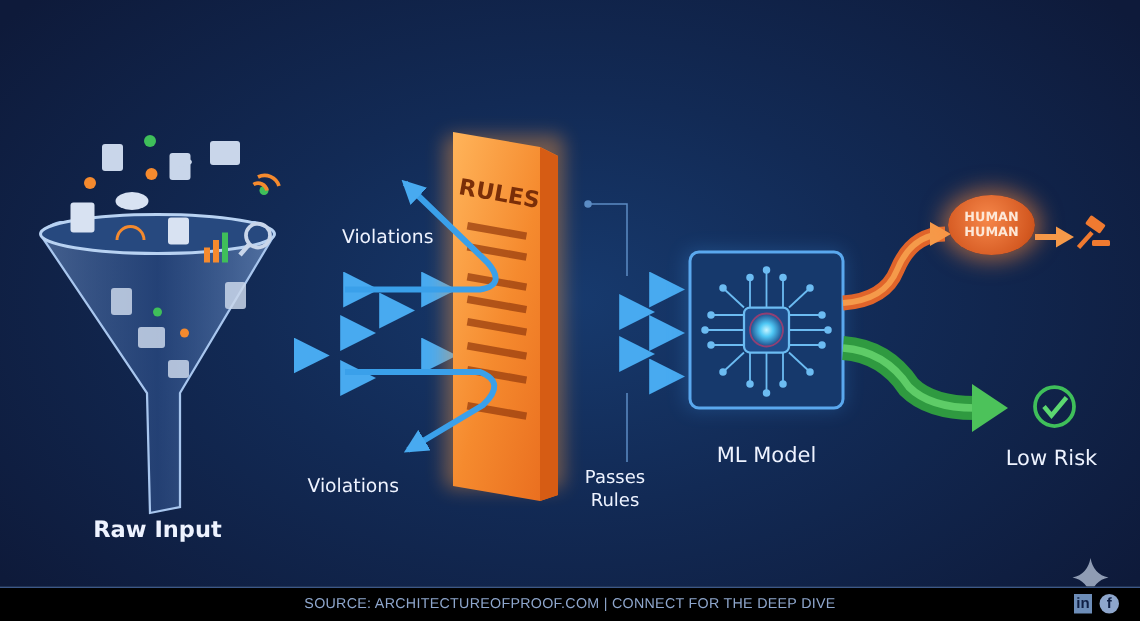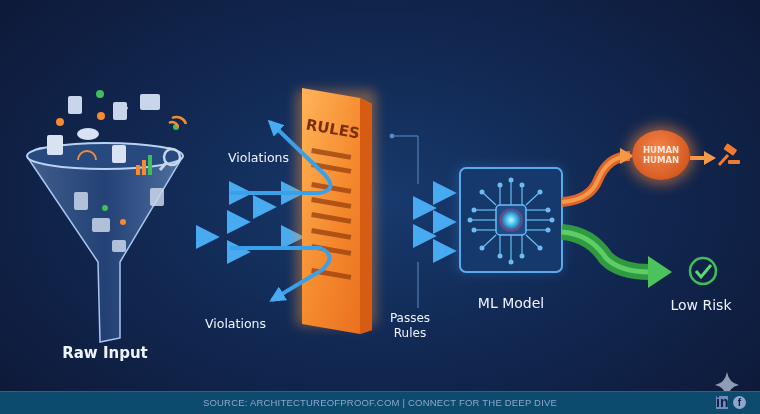--- a/index.html
+++ b/index.html
@@ -1,27 +1,27 @@
 <!DOCTYPE html>
 <html><head>
 <meta charset="utf-8">
 <style>
   html,body{margin:0;padding:0;}
   body{width:760px;height:414px;overflow:hidden;font-family:"DejaVu Sans",sans-serif;
     background:radial-gradient(ellipse 480px 300px at 380px 200px,#173a6e 0%,#122a55 45%,#0e1a3a 100%);position:relative;color:#fff;}
   .stage{position:absolute;left:0;top:0;width:760px;height:414px;}
-  .human{position:absolute;left:632px;top:130px;width:58px;height:50px;border-radius:50%;
+  .human{position:absolute;left:632px;top:130px;width:58px;height:40px;border-radius:50%;
     background:radial-gradient(circle at 45% 40%,#f6874a,#d55a22 70%,#b84812);
     box-shadow:0 0 14px 4px rgba(255,140,60,.55);display:flex;flex-direction:column;align-items:center;justify-content:center;
     font-size:8.5px;font-weight:bold;color:#fde8d8;line-height:10px;text-align:center;}
   .footer{position:absolute;left:0;top:391px;width:760px;height:23px;border-top:1.5px solid #3c5888;
-    background:#0c4a6e;}
+    background:#000000;}
   .footer-text{position:absolute;left:0;width:760px;top:5px;text-align:center;font-size:9.5px;color:#8ea6cc;letter-spacing:.2px;font-family:"Liberation Sans",sans-serif;}
   .social{position:absolute;top:396px;height:13px;}
-  .li{left:716px;width:12px;background:#6d8db8;color:#0f1f44;font-size:14px;font-weight:bold;text-align:center;line-height:13px;font-family:"Liberation Sans",sans-serif;}
+  .li{left:716px;width:12px;background:#6d8db8;color:#0f1f44;font-size:10px;font-weight:bold;text-align:center;line-height:13px;font-family:"Liberation Sans",sans-serif;}
   .fb{left:733px;width:13px;border-radius:50%;background:#8ea6cc;color:#0f1f44;font-size:10px;font-weight:bold;text-align:center;line-height:14px;font-family:"Liberation Sans",sans-serif;}
 </style>
 </head>
 <body>
 
 <svg class="stage" width="760" height="414" viewBox="0 0 760 414" xmlns="http://www.w3.org/2000/svg">
   <defs>
     <linearGradient id="funnelG" x1="0" y1="0" x2="1" y2="0">
       <stop offset="0" stop-color="#6f93c9" stop-opacity=".55"></stop>
       <stop offset=".5" stop-color="#3b63a6" stop-opacity=".45"></stop>

